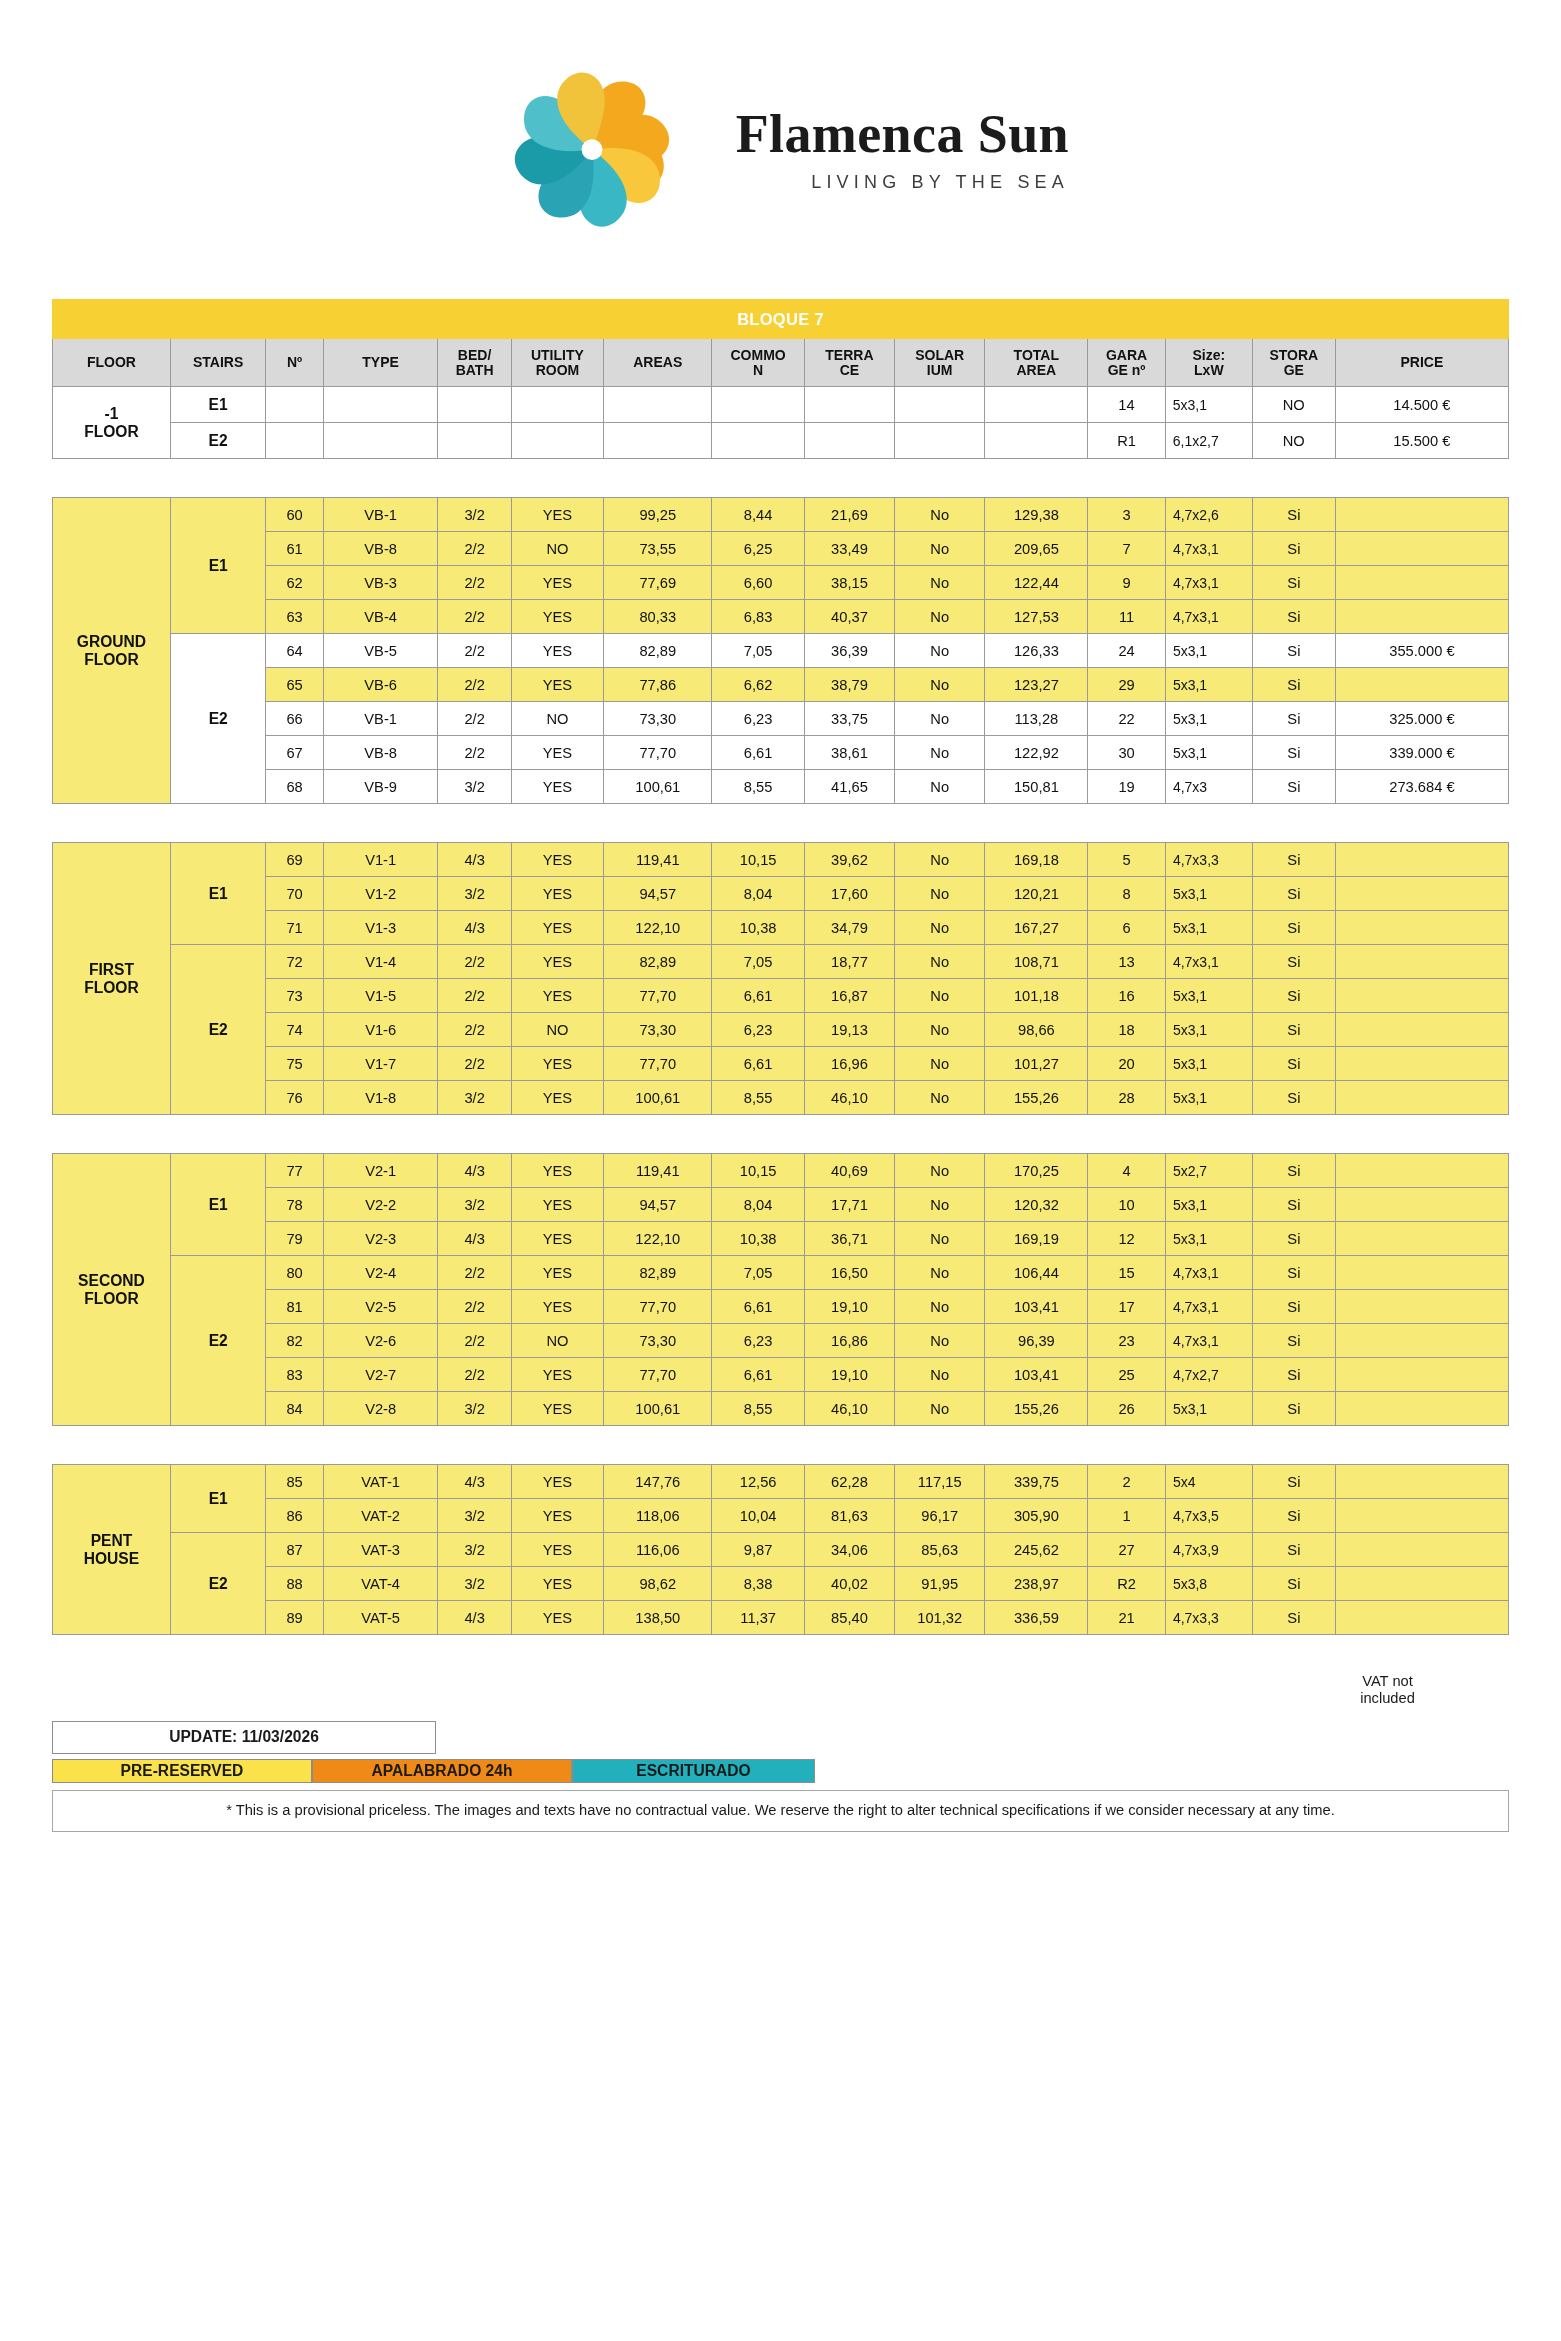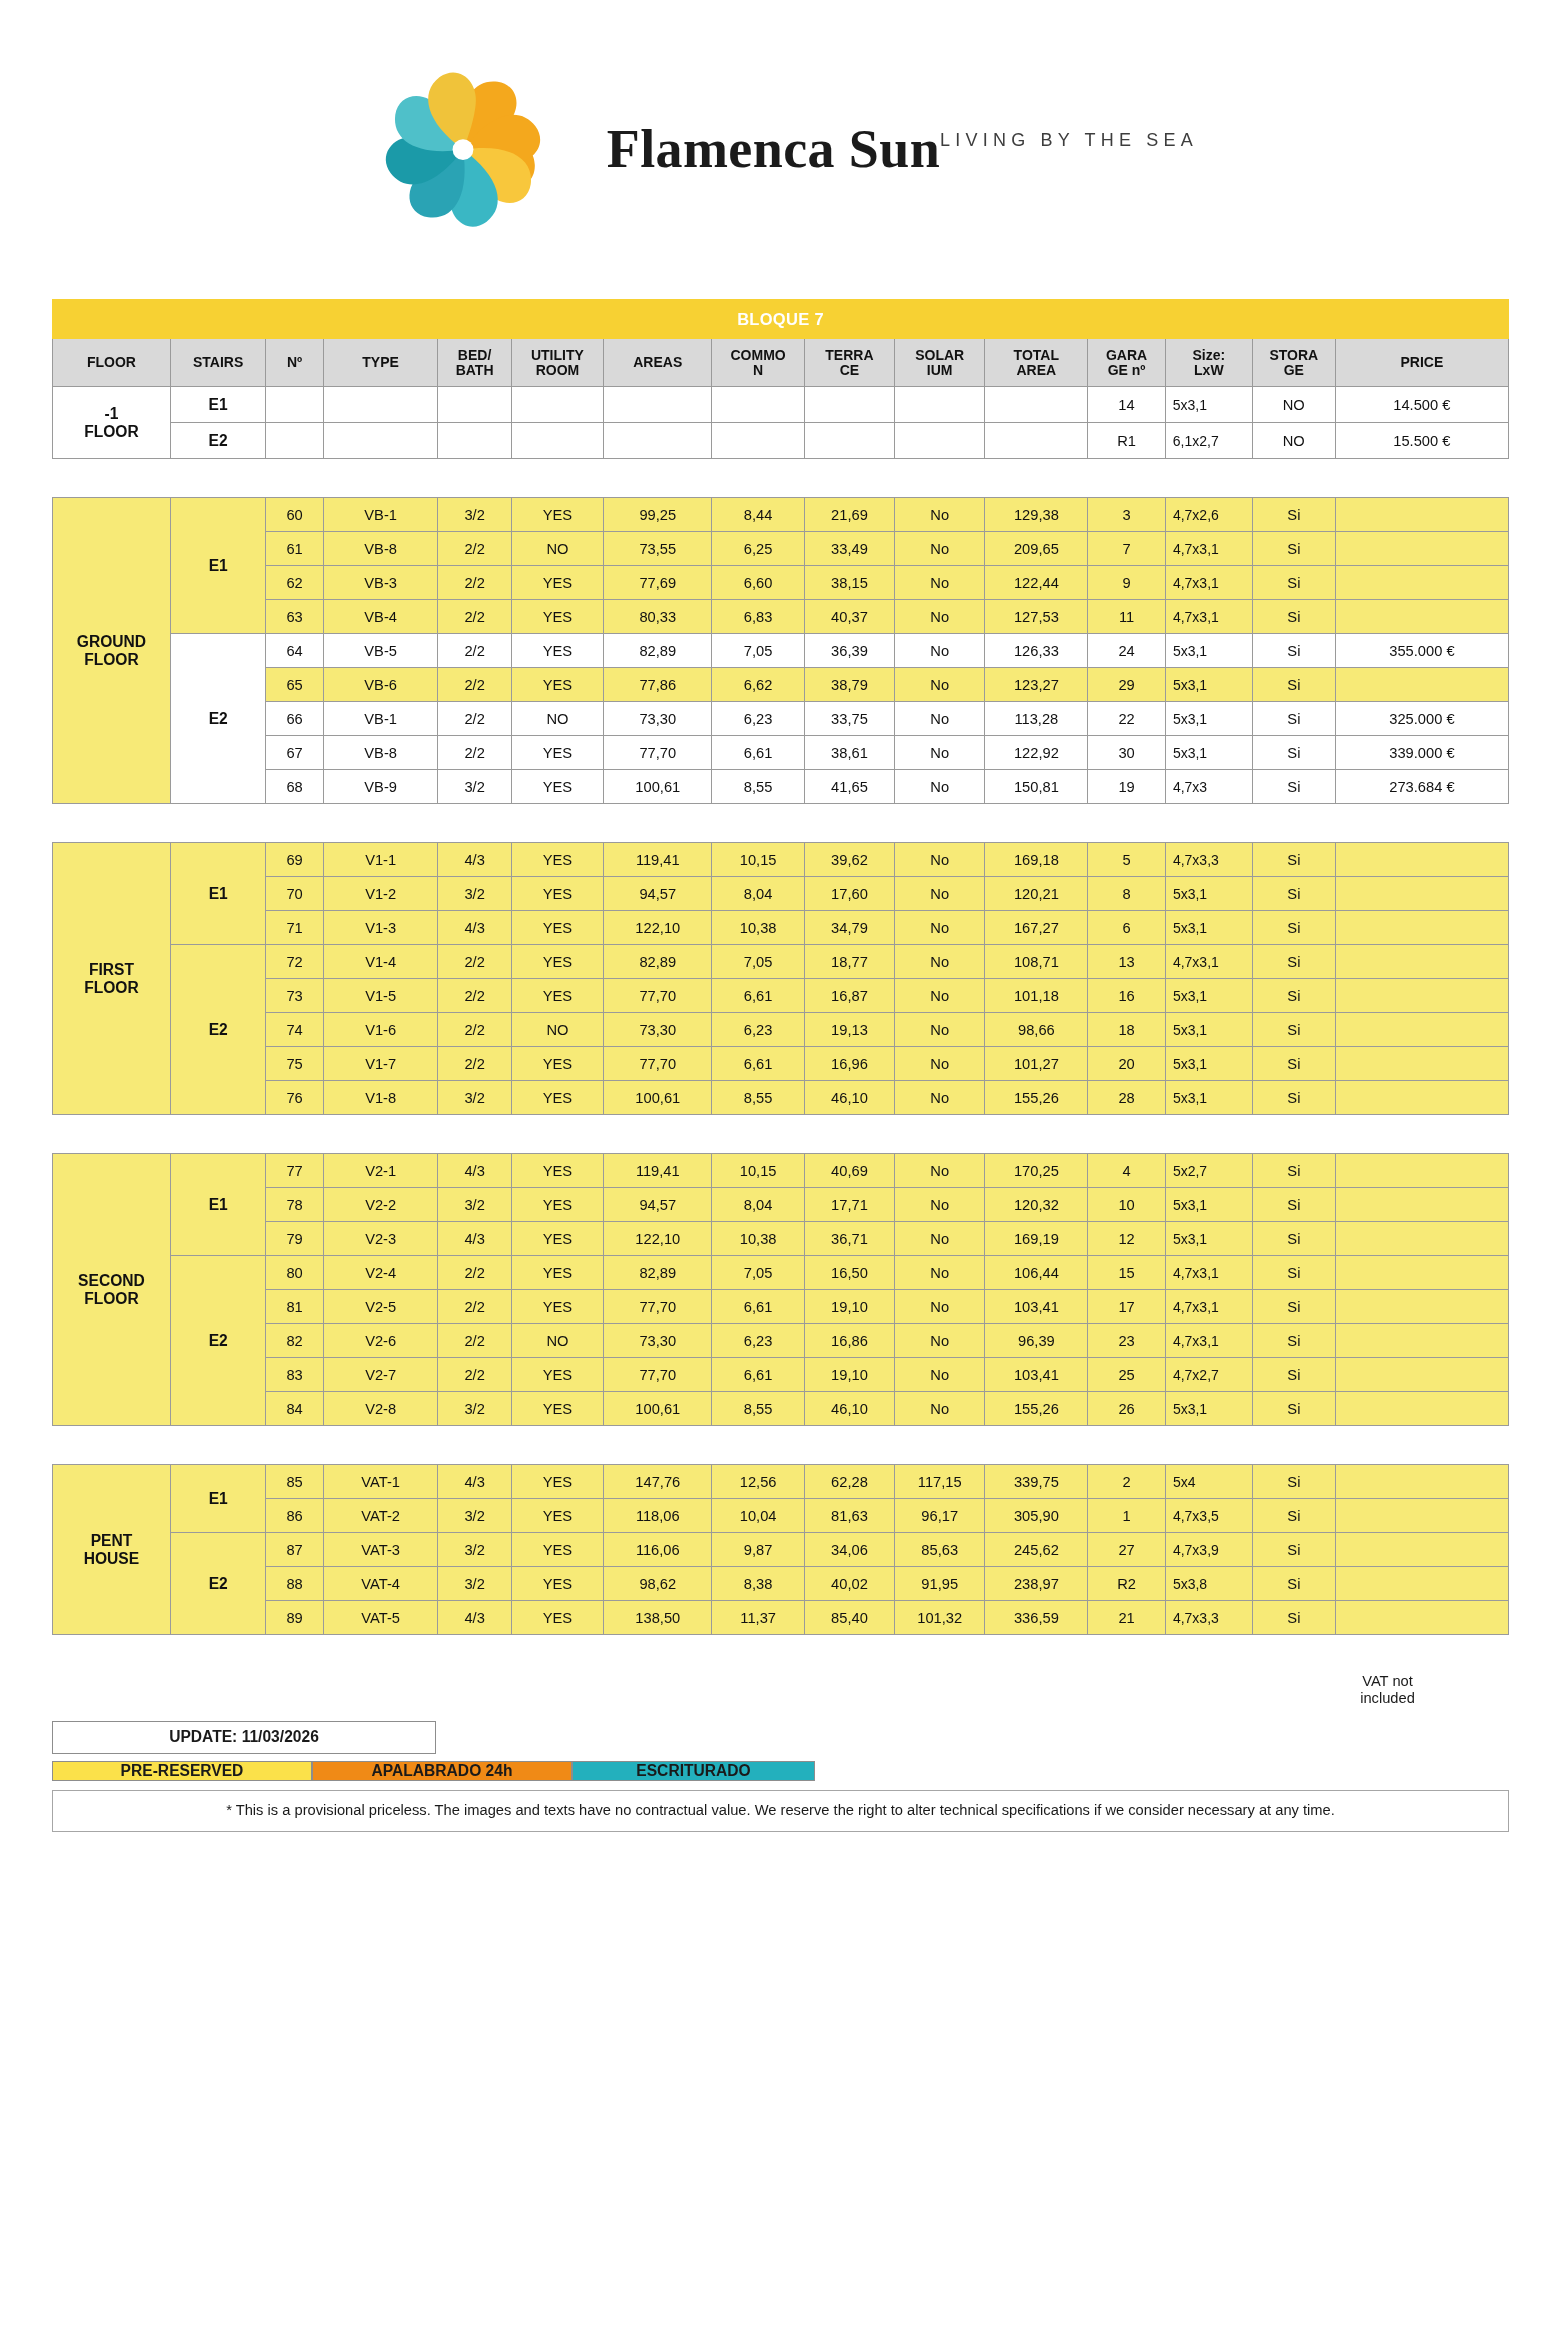--- a/index.html
+++ b/index.html
@@ -32,21 +32,22 @@
     gap: 35px;
   }
   .logo-wrap {
     width: 200px;
     height: 178px;
     position: relative;
     flex: none;
   }
   .brand {
     display: flex;
-    align-items: flex-start;
+    flex-direction: column;
+    align-items: flex-end;
     margin-left: 8.7px;
   }
   .brand-name {
     font-family: "Liberation Serif", serif;
     font-size: 54px;
     font-weight: bold;
     letter-spacing: 0.4px;
     color: #1b1b1b;
     line-height: 1.05;
   }
@@ -133,21 +134,20 @@
     justify-content: center;
     font-weight: bold;
     font-size: 15.6px;
     background: #ffffff;
   }
   .legend {
     display: flex;
     width: 763px;
     margin-top: 5.2px;
     height: 24px;
-    align-items: center;
   }
   .legend div {
     display: flex;
     align-items: center;
     justify-content: center;
     font-weight: bold;
     font-size: 15.6px;
     color: #1a1a1a;
     border: 0.9px solid #8d8d8d;
     box-sizing: border-box;

